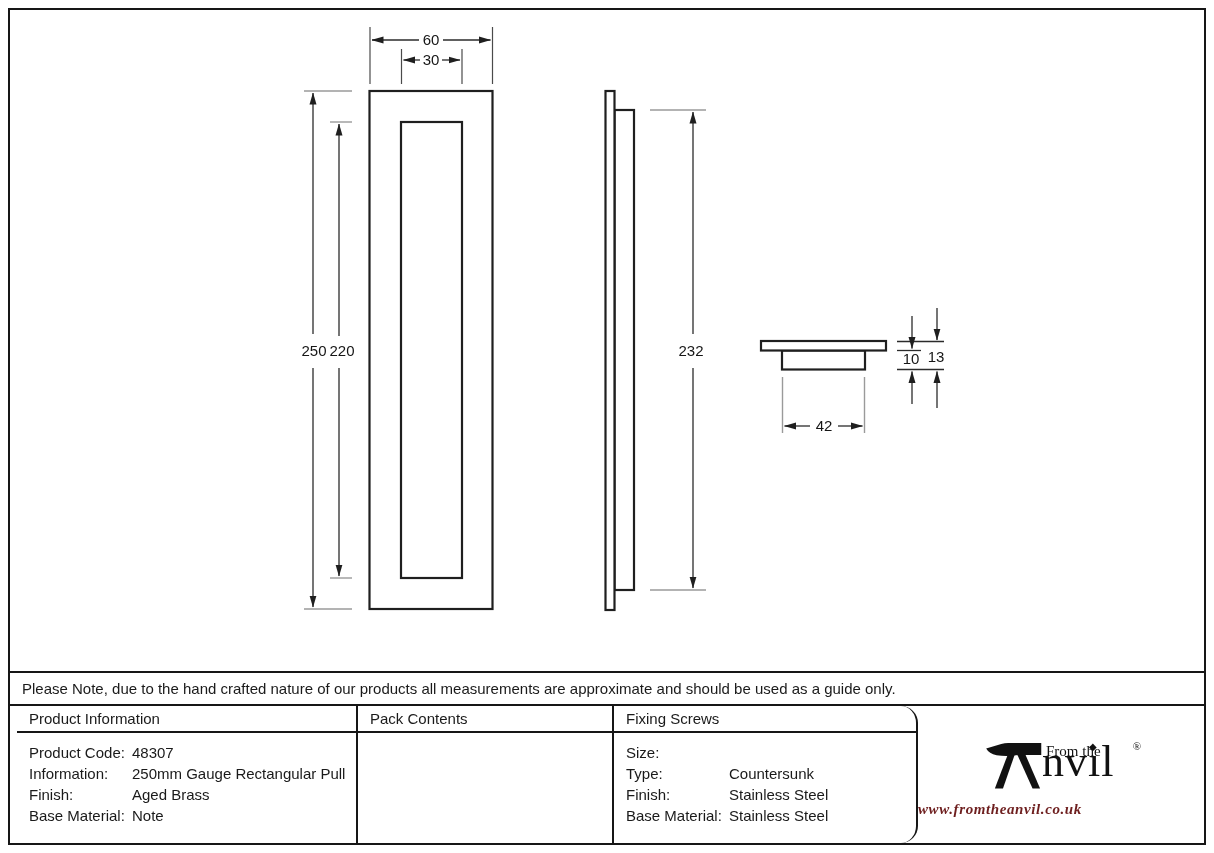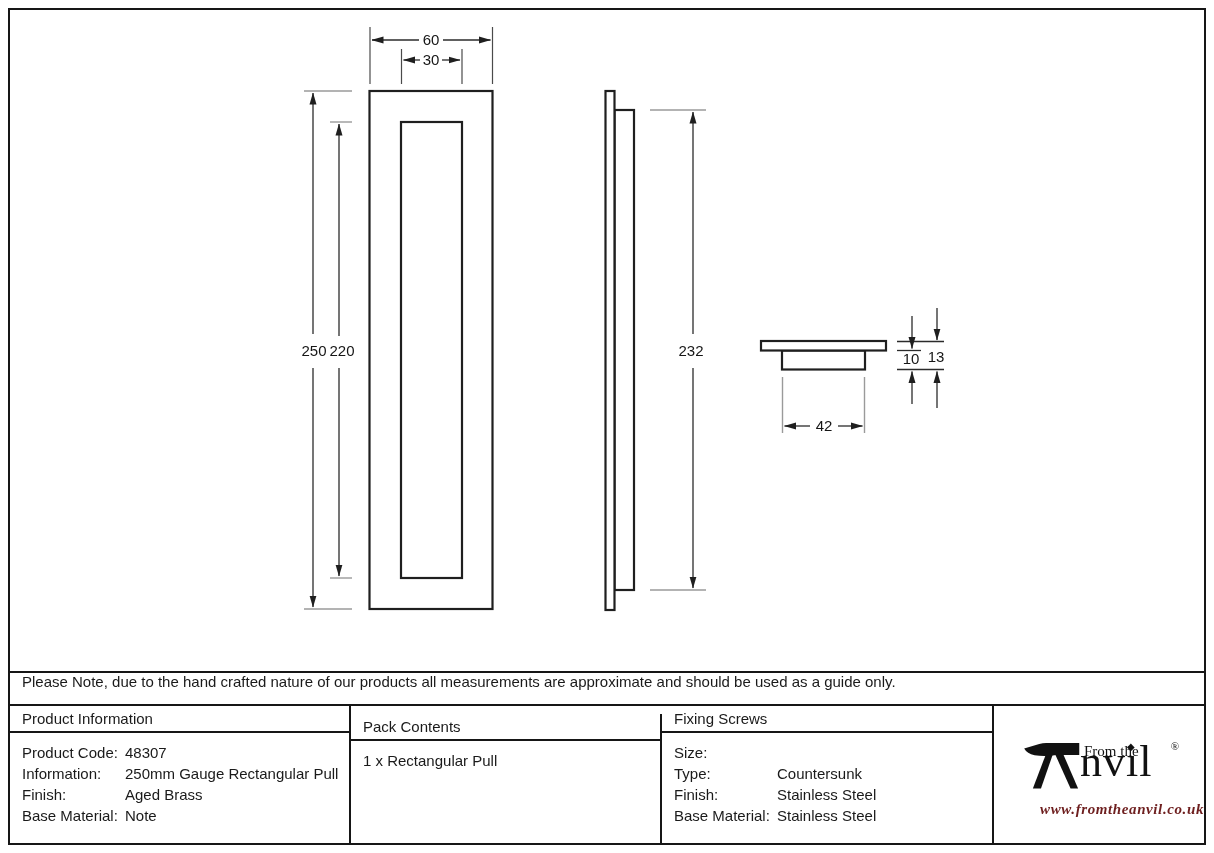--- a/index.html
+++ b/index.html
@@ -14,30 +14,30 @@
   svg.drawing{position:absolute;left:0;top:0;}
   svg.drawing text{font-family:"Liberation Sans", sans-serif;font-size:15px;fill:#161616;}
   .outline{fill:#ffffff;stroke:#1f1f1f;stroke-width:2.2;}
   .dim{stroke:#2b2b2b;stroke-width:1.3;fill:none;}
   .ext{stroke:#4a4a4a;stroke-width:1.2;fill:none;}
   .ext-gray{stroke:#9a9a9a;stroke-width:1.4;fill:none;}
 
   .note-band{
     position:absolute;left:10px;top:671px;width:1194px;height:35px;box-sizing:border-box;
     border-top:2px solid #161616;border-bottom:2px solid #161616;
-    display:flex;padding-left:12px;font-size:15px;
+    display:flex;align-items:center;padding-left:12px;font-size:15px;
   }
   .info-table{
     position:absolute;left:10px;top:706px;width:1194px;height:137px;box-sizing:border-box;
-    display:flex;font-size:15px;
+    display:flex;font-size:15px;padding-left:7px;
   }
   .col{box-sizing:border-box;}
   .col-product{width:341px;border-right:2px solid #161616;}
-  .col-pack{width:311px;border-right:2px solid #161616;margin-top:8px;}
-  .col-fix{width:332px;border-right:2px solid #161616;}
+  .col-pack{width:256px;border-right:2px solid #161616;}
+  .col-fix{width:304px;border-right:2px solid #161616;border-radius:17px;}
   .col-logo{flex:1;position:relative;}
   .col-header{
     height:25px;line-height:25px;padding-left:12px;border-bottom:2px solid #161616;
   }
   .col-body{padding:9px 0 0 12px;}
   .kv-row{display:flex;height:21px;line-height:21px;}
   .kv-row .k{width:103px;flex:none;}
   .list-row{height:21px;line-height:21px;}
 
   .logo{position:relative;width:152px;height:60px;margin:30px auto 0 auto;}
@@ -52,21 +52,21 @@
   }
   .iwrap{position:relative;display:inline-block;}
   .idot{
     position:absolute;left:1px;top:2px;font-size:10px;line-height:1;
     font-family:"DejaVu Sans", sans-serif;color:#111;
   }
   .logo-reg{
     position:absolute;right:-4px;top:4px;font-size:11px;font-family:"Liberation Serif", serif;color:#111;
   }
   .logo-url{
-    text-align:right;margin-top:5px;font-family:"Liberation Serif", serif;
+    text-align:left;margin-top:5px;font-family:"Liberation Serif", serif;
     font-style:italic;font-weight:700;font-size:15px;letter-spacing:0.6px;
     color:#6e1f1f;white-space:nowrap;
   }
 </style>
 </head>
 <body>
 
 <div class="page-border"></div>
 
 <svg class="drawing" width="1214" height="672" viewBox="0 0 1214 672">
@@ -164,21 +164,20 @@
       <div class="kv-row">
         <span class="k">Base Material:</span>
         <span class="v">Note</span>
       </div>
     </div>
   </div>
 
   <div class="col col-pack">
     <div class="col-header">Pack Contents</div>
     <div class="col-body">
-      <div class="list-row">1 x Rectangular Pull</div>
     </div>
   </div>
 
   <div class="col col-fix">
     <div class="col-header">Fixing Screws</div>
     <div class="col-body">
       <div class="kv-row">
         <span class="k">Size:</span>
       </div>
       <div class="kv-row">

